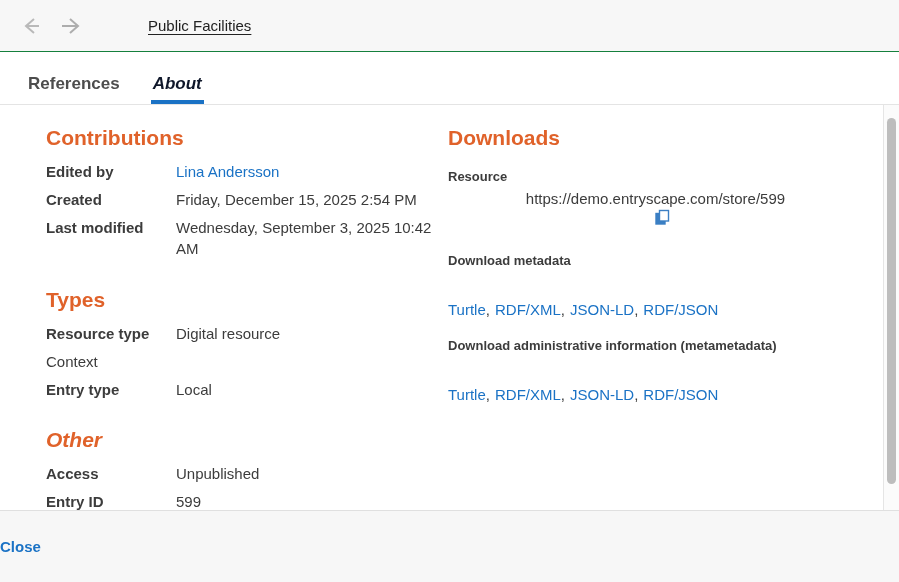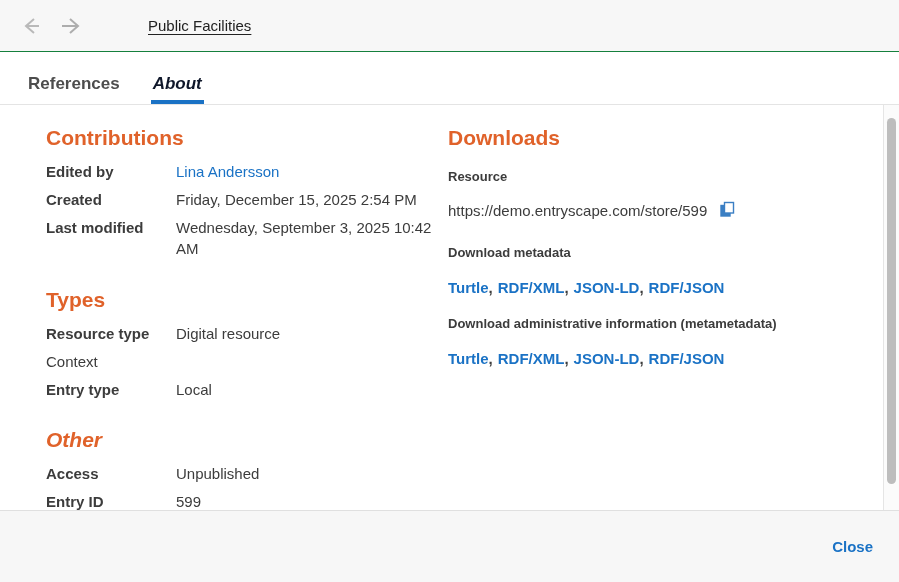--- a/index.html
+++ b/index.html
@@ -77,46 +77,46 @@
   .col-left .sec-other .section-heading { margin-top: 29px; font-style: italic; }
 
   .kv-row { display: flex; margin-bottom: 7px; line-height: 21px; font-size: 15px; }
   .kv-label { width: 130px; flex: 0 0 130px; font-weight: 700; color: #3c3c3c; }
   .kv-value { flex: 1 1 auto; color: #3c3c3c; max-width: 265px; }
   a.link, .kv-value a.link { color: #1a72c5; text-decoration: none; cursor: pointer; }
 
   
   .sub-label { font-size: 13px; font-weight: 700; color: #3c3c3c; line-height: 21px; }
   .resource-label { margin-top: 17px; }
-  .url-row { margin-top: 13px; display: flex; align-items: center; line-height: 21px; }
+  .url-row { margin-top: 1px; display: flex; align-items: center; line-height: 21px; flex-direction: column; }
   .url-text { font-size: 15px; color: #3c3c3c; }
   .copy-btn { background: none; border: none; cursor: pointer; margin-left: 12px; padding: 0; display: flex; }
   .metadata-label { margin-top: 21px; }
   .admin-label { margin-top: 15px; }
-  .links-row { margin-top: 14px; font-size: 15px; line-height: 21px; font-weight: bold; }
+  .links-row { margin-top: 28px; font-size: 15px; line-height: 21px; }
   .links-row .sep { color: #3c3c3c; margin-right: 5px; }
 
   
   .scrollbar {
     position: absolute; top: 0; right: 0; bottom: 0; width: 16px;
     background: #fbfbfb; border-left: 1px solid #e5e5e5;
   }
   .scroll-thumb {
     position: absolute; top: 13px; left: 3px;
     width: 9px; height: 366px;
     background: #bdbdbd; border-radius: 5px;
     cursor: pointer;
   }
 
   
   .footer {
     height: 72px; flex: 0 0 72px;
     background: #f7f7f7;
     border-top: 1px solid #e0e0e0;
-    display: flex; align-items: center; justify-content: flex-end;
+    display: flex; align-items: center; justify-content: flex-start;
     padding-right: 26px;
   }
   .close-btn {
     background: none; border: none; cursor: pointer;
     font-family: inherit;
     font-size: 15px; font-weight: 700; color: #1a72c5;
   }
 </style>
 </head>
 <body>

